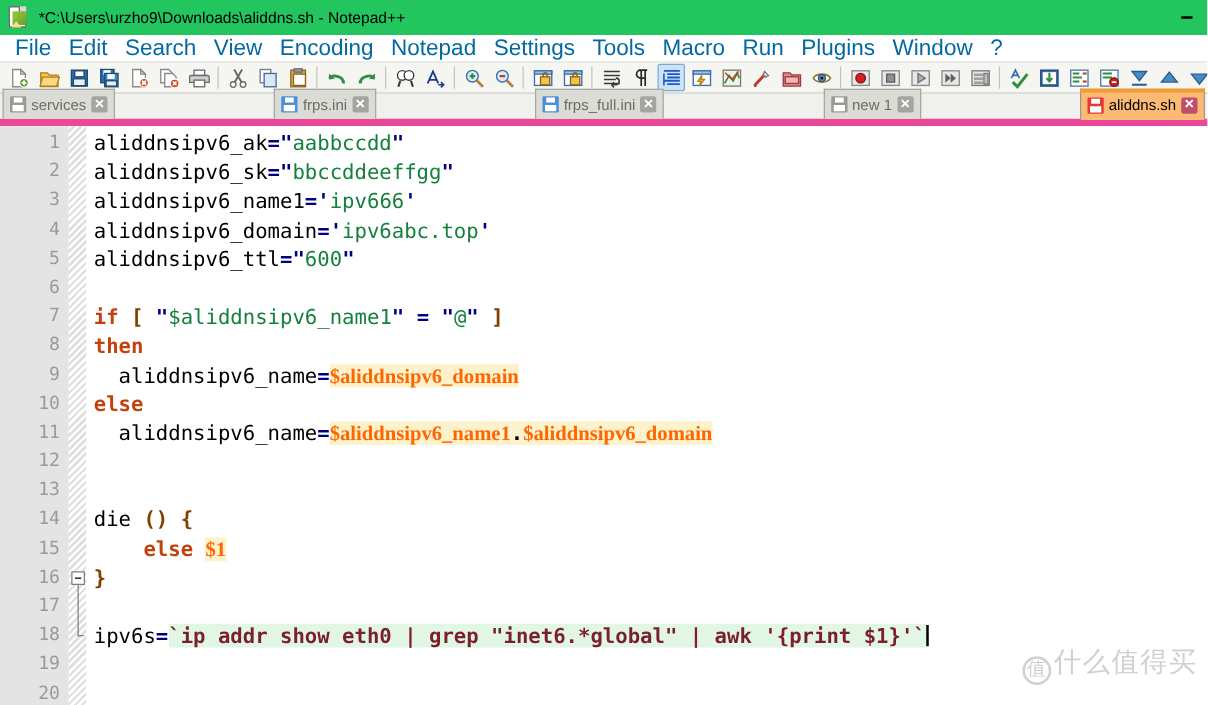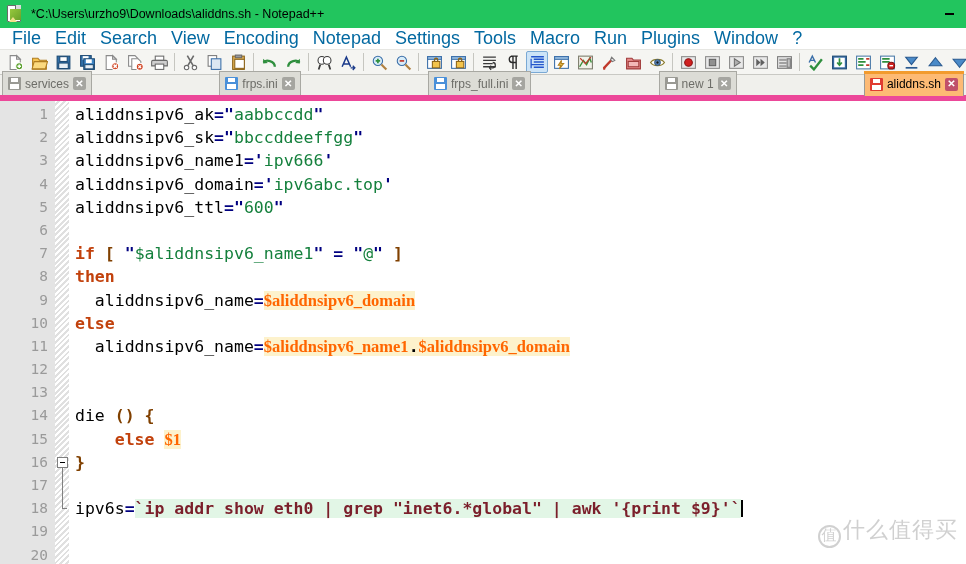--- a/index.html
+++ b/index.html
@@ -840,20 +840,20 @@
         <div class="line"><span class="t-kw">then</span></div>
         <div class="line"><span class="t-plain">  aliddnsipv6_name</span><span class="t-eq">=</span><span class="t-var t-hl">$aliddnsipv6_domain</span></div>
         <div class="line"><span class="t-kw">else</span></div>
         <div class="line"><span class="t-plain">  aliddnsipv6_name</span><span class="t-eq">=</span><span class="t-var t-hl">$aliddnsipv6_name1</span><span class="t-dot t-hl">.</span><span class="t-var t-hl">$aliddnsipv6_domain</span></div>
         <div class="line"></div>
         <div class="line"></div>
         <div class="line"><span class="t-plain">die</span><span class="t-plain"> </span><span class="t-brk">()</span><span class="t-plain"> </span><span class="t-brk">{</span></div>
         <div class="line"><span class="t-plain">    </span><span class="t-kw">else</span><span class="t-plain"> </span><span class="t-var t-hl">$1</span></div>
         <div class="line"><span class="t-brk">}</span></div>
         <div class="line"></div>
-        <div class="line"><span class="t-plain">ipv6s</span><span class="t-eq">=</span><span class="t-cmd">`ip addr show eth0 | grep "inet6.*global" | awk '{print $9}'`</span><span class="caret"></span></div>
+        <div class="line"><span class="t-plain">ipv6s</span><span class="t-eq">=</span><span class="t-cmd">`ip addr show eth0 | grep "inet6.*global" | awk '{print $1}'`</span><span class="caret"></span></div>
       </div>
     <div class="watermark">
       <span class="circ">值</span><span>什么值得买</span>
     </div>
   </div>
 
 </div>
 
 </body></html>

